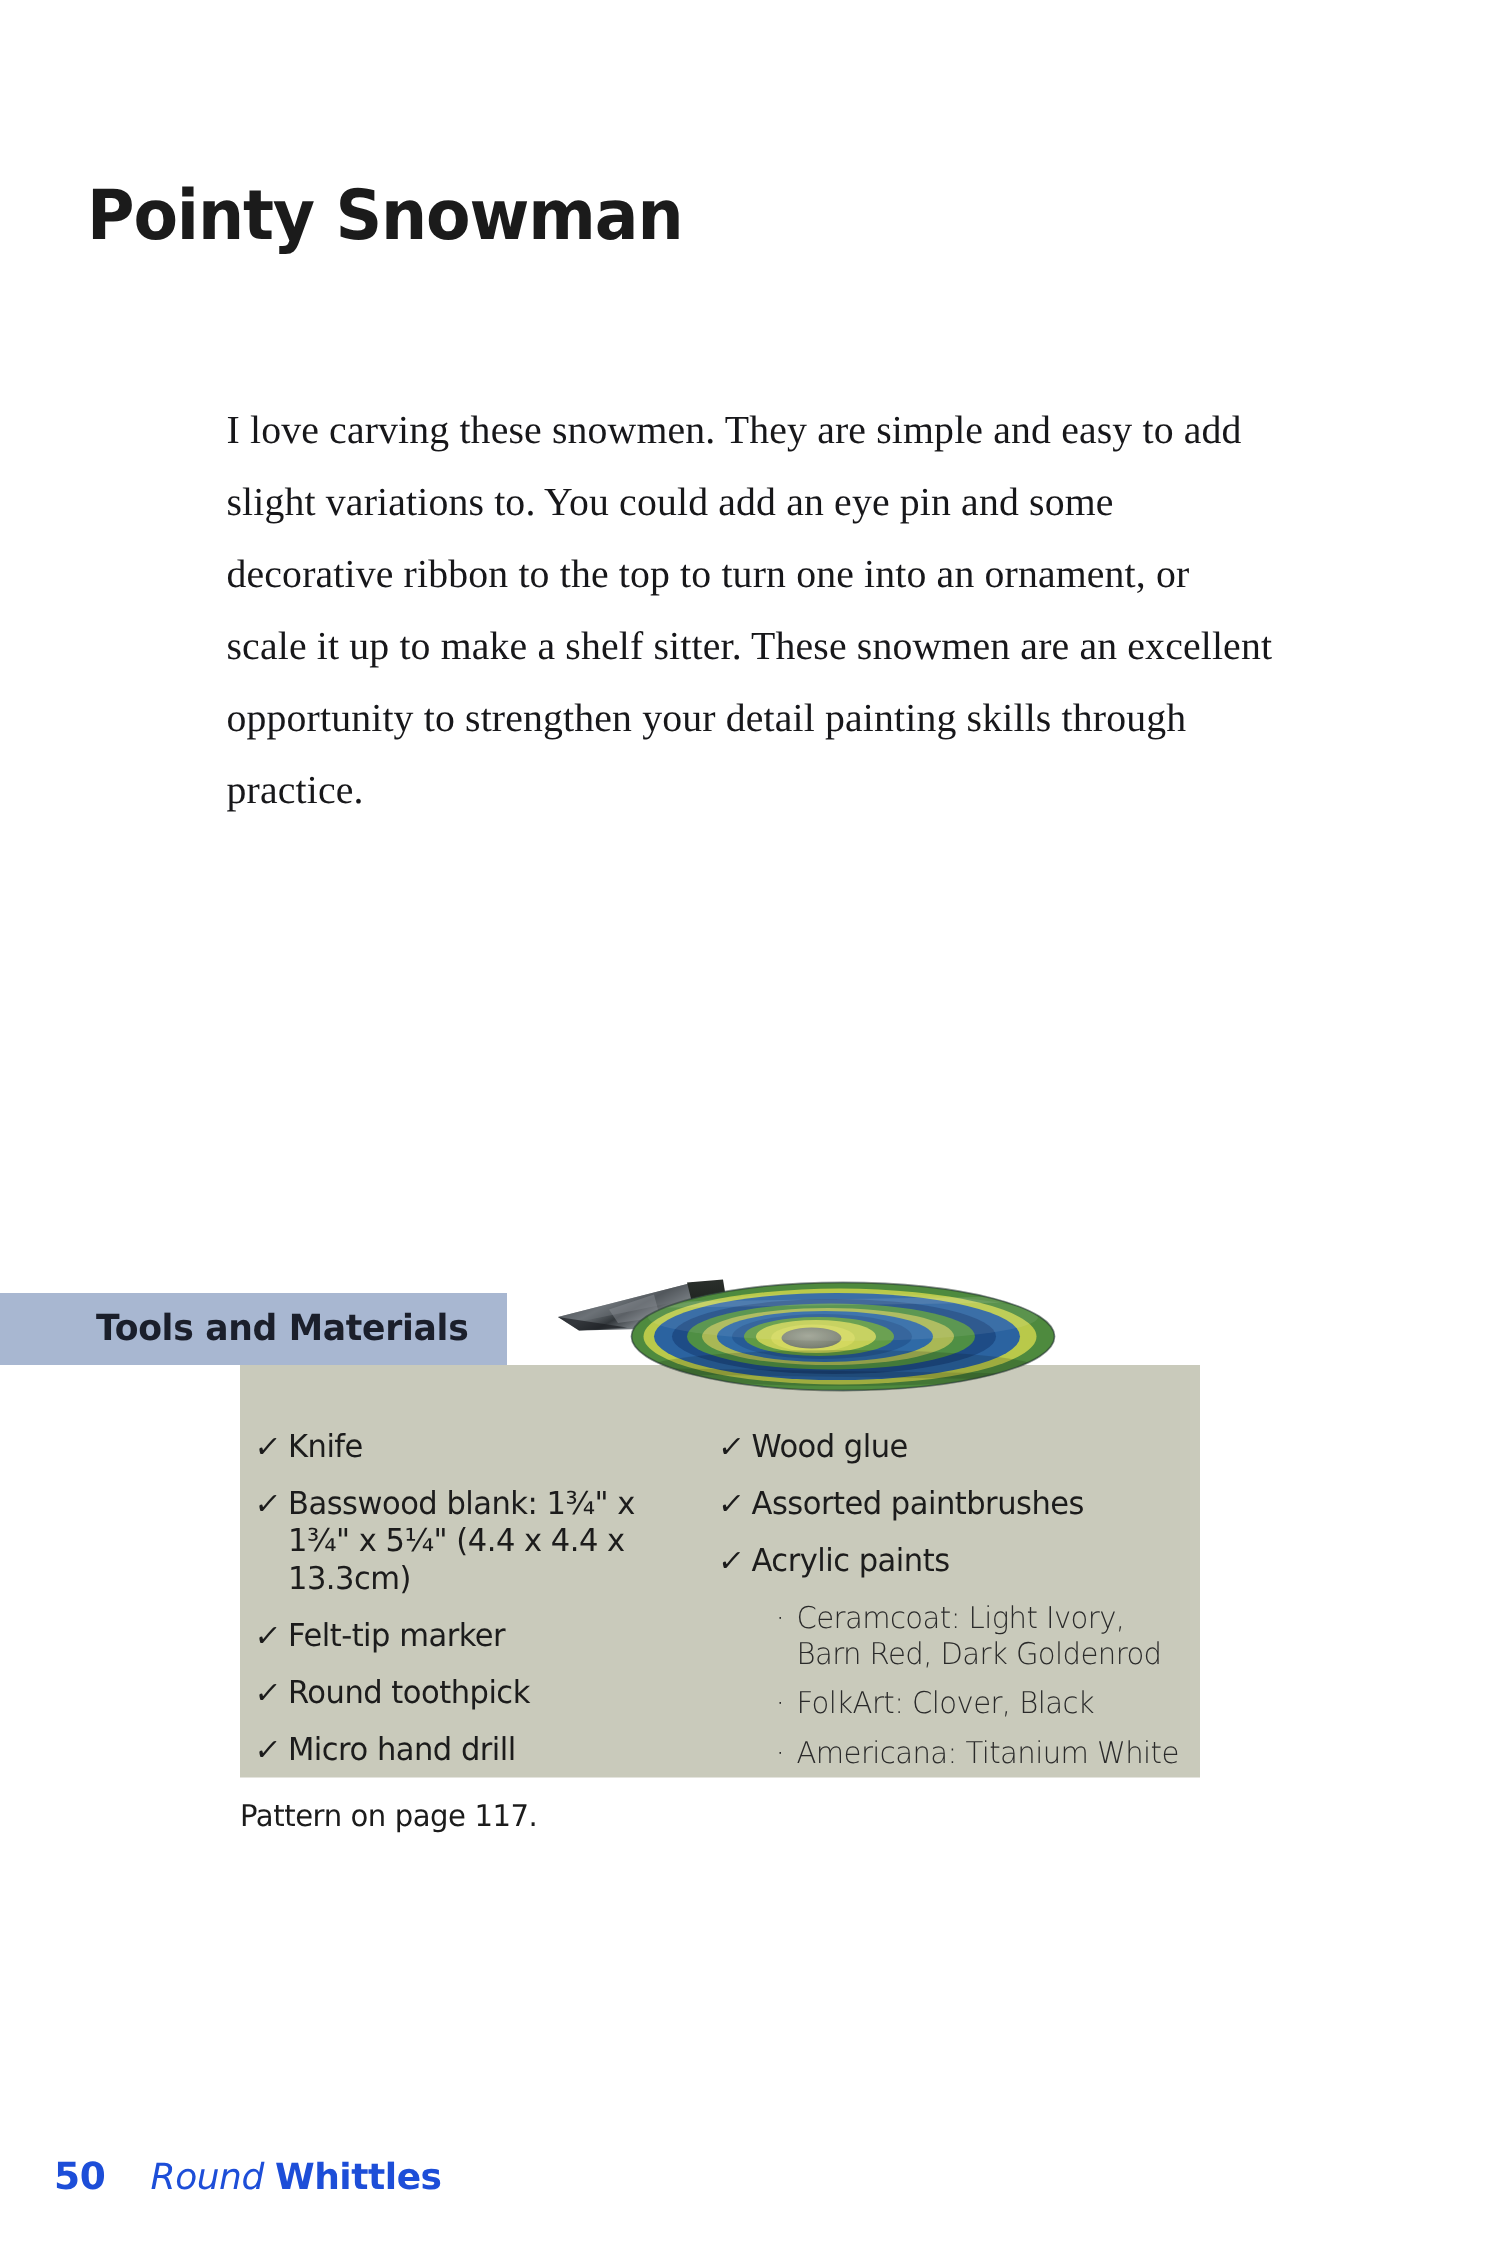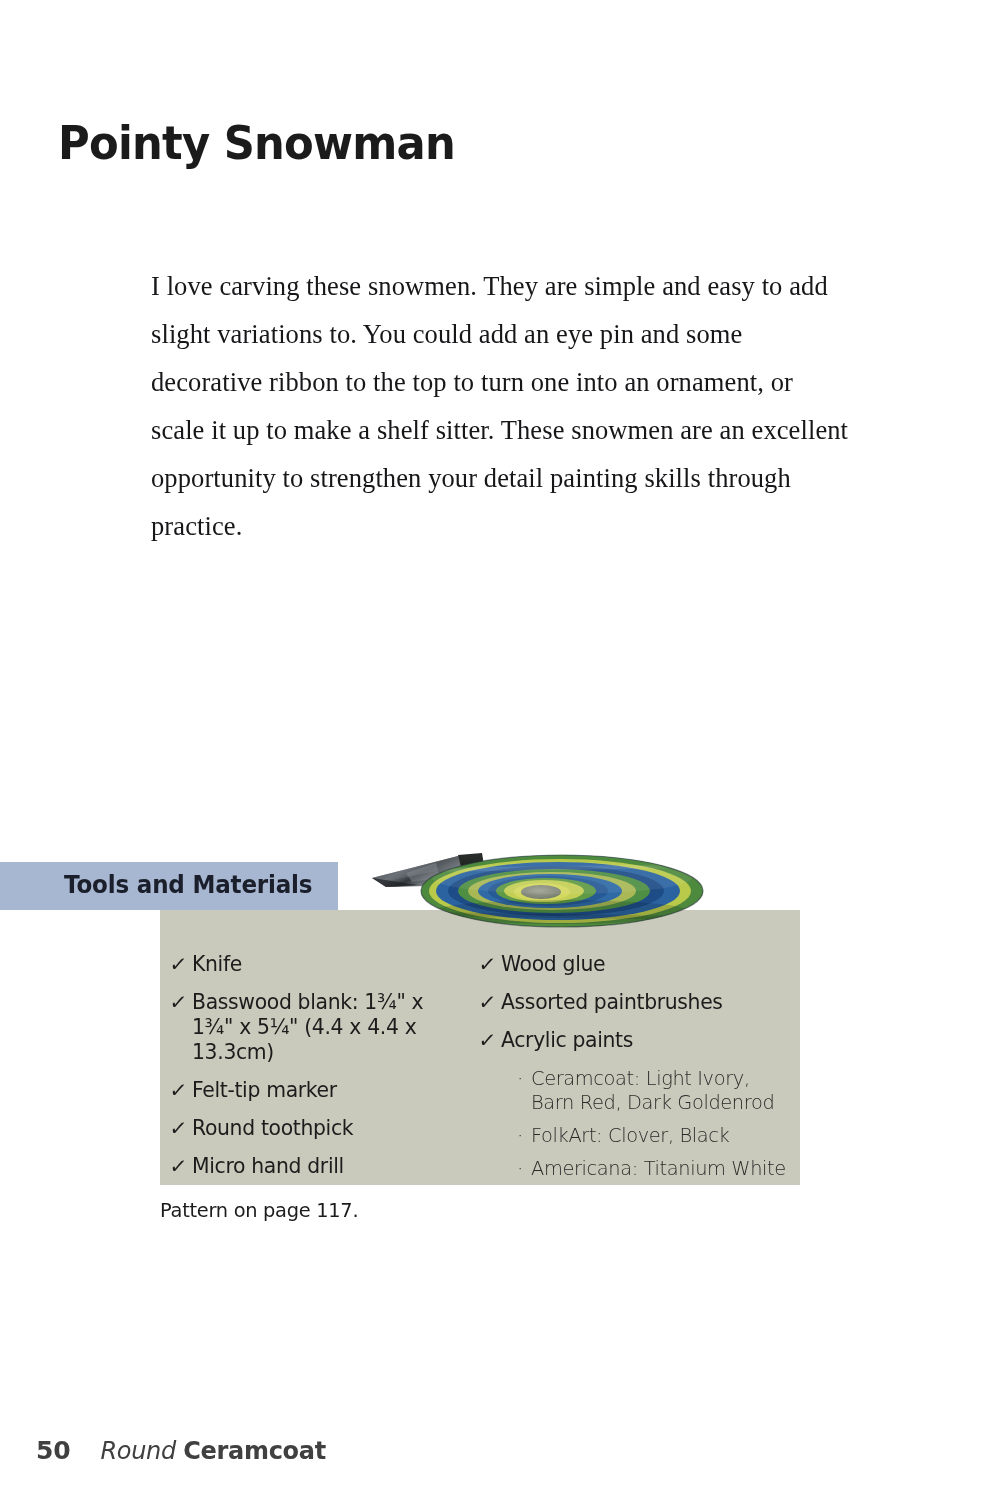--- a/index.html
+++ b/index.html
@@ -160,21 +160,21 @@
   }
 
   
   .footer {
     position: absolute;
     left: 36px;
     top: 1436px;
     display: flex;
     align-items: baseline;
     font-family: "DejaVu Sans", sans-serif;
-    color: #404040;
+    color: #1d4ed8;
   }
   .footer-page-num {
     font-weight: 700;
     font-size: 25px;
     letter-spacing: -0.2px;
   }
   .footer-book {
     margin-left: 30px;
     font-size: 24px;
     letter-spacing: -0.3px;
@@ -332,15 +332,15 @@
       <ellipse cx="196" cy="40" rx="130" ry="16" fill="#ffffff" opacity="0.08"></ellipse>
       <ellipse cx="196" cy="74" rx="130" ry="12" fill="#000000" opacity="0.14"></ellipse>
     </g>
     <ellipse cx="196" cy="53" rx="141" ry="36" fill="none" stroke="#2d3a2c" stroke-width="1.2" opacity="0.55"></ellipse>
   </g>
 </svg>
 
 <div class="footer">
   <span class="footer-page-num">50</span>
   <span class="footer-book">
-    <span class="footer-book-italic">Round</span><span>&nbsp;</span><span class="footer-book-bold">Ceramcoat</span>
+    <span class="footer-book-italic">Round</span><span>&nbsp;</span><span class="footer-book-bold">Whittles</span>
   </span>
 </div>
 
 </body></html>

